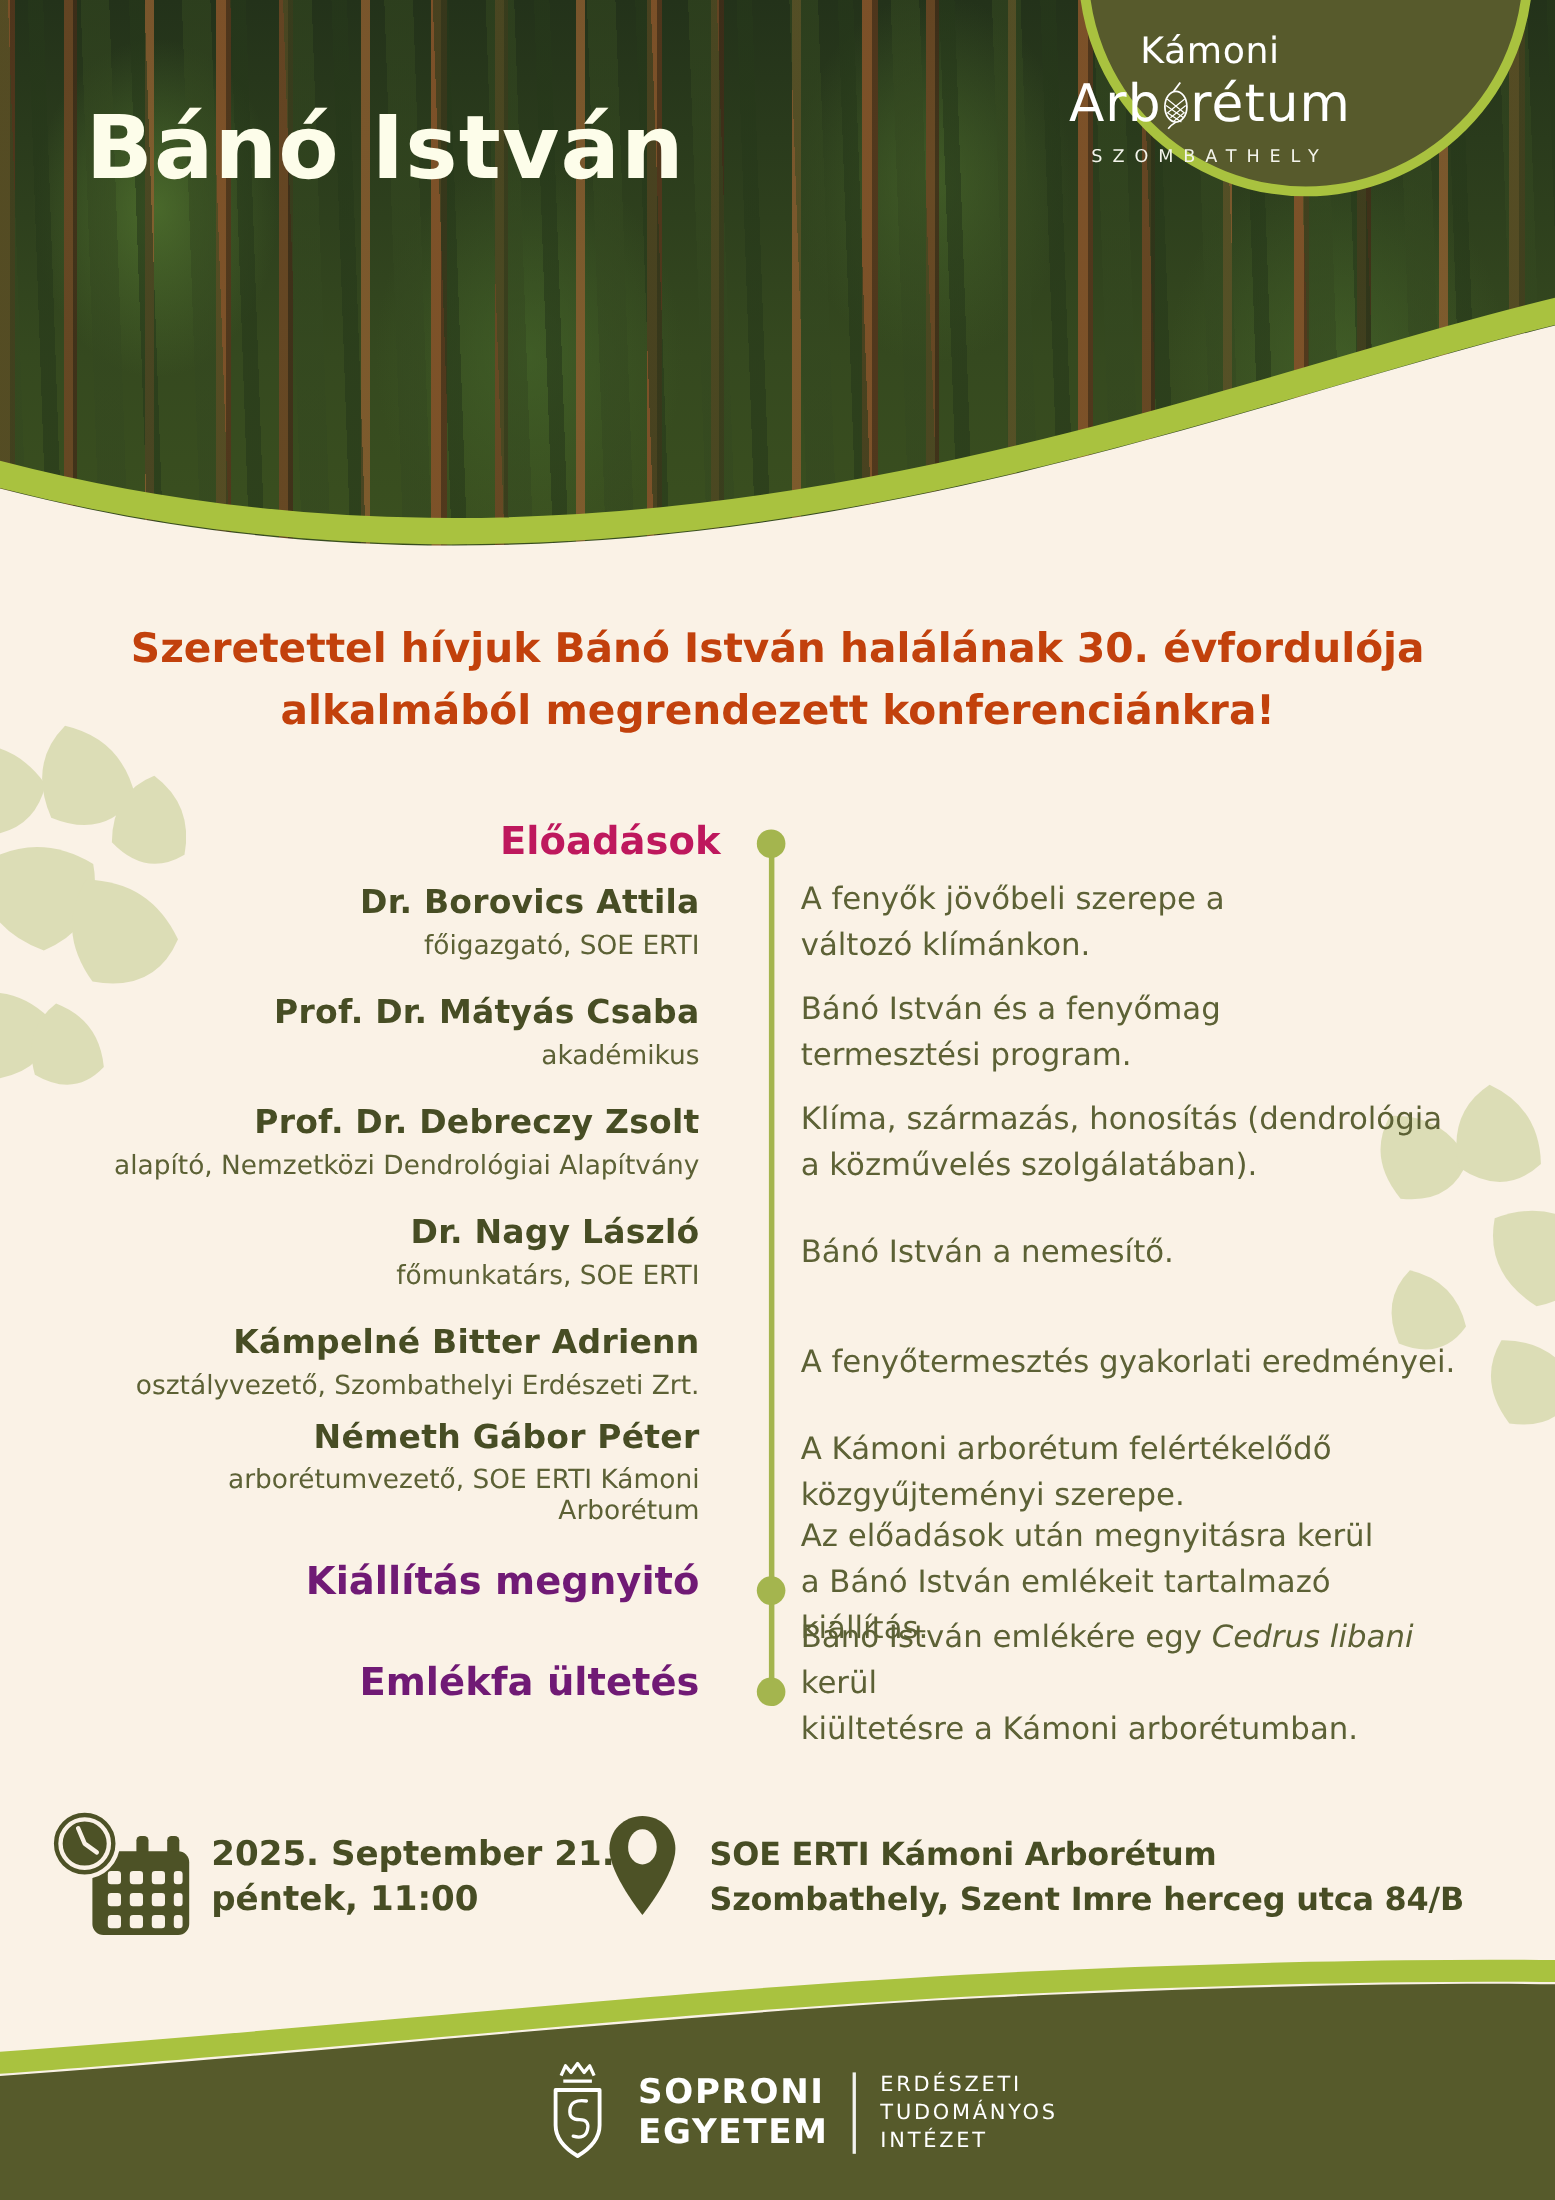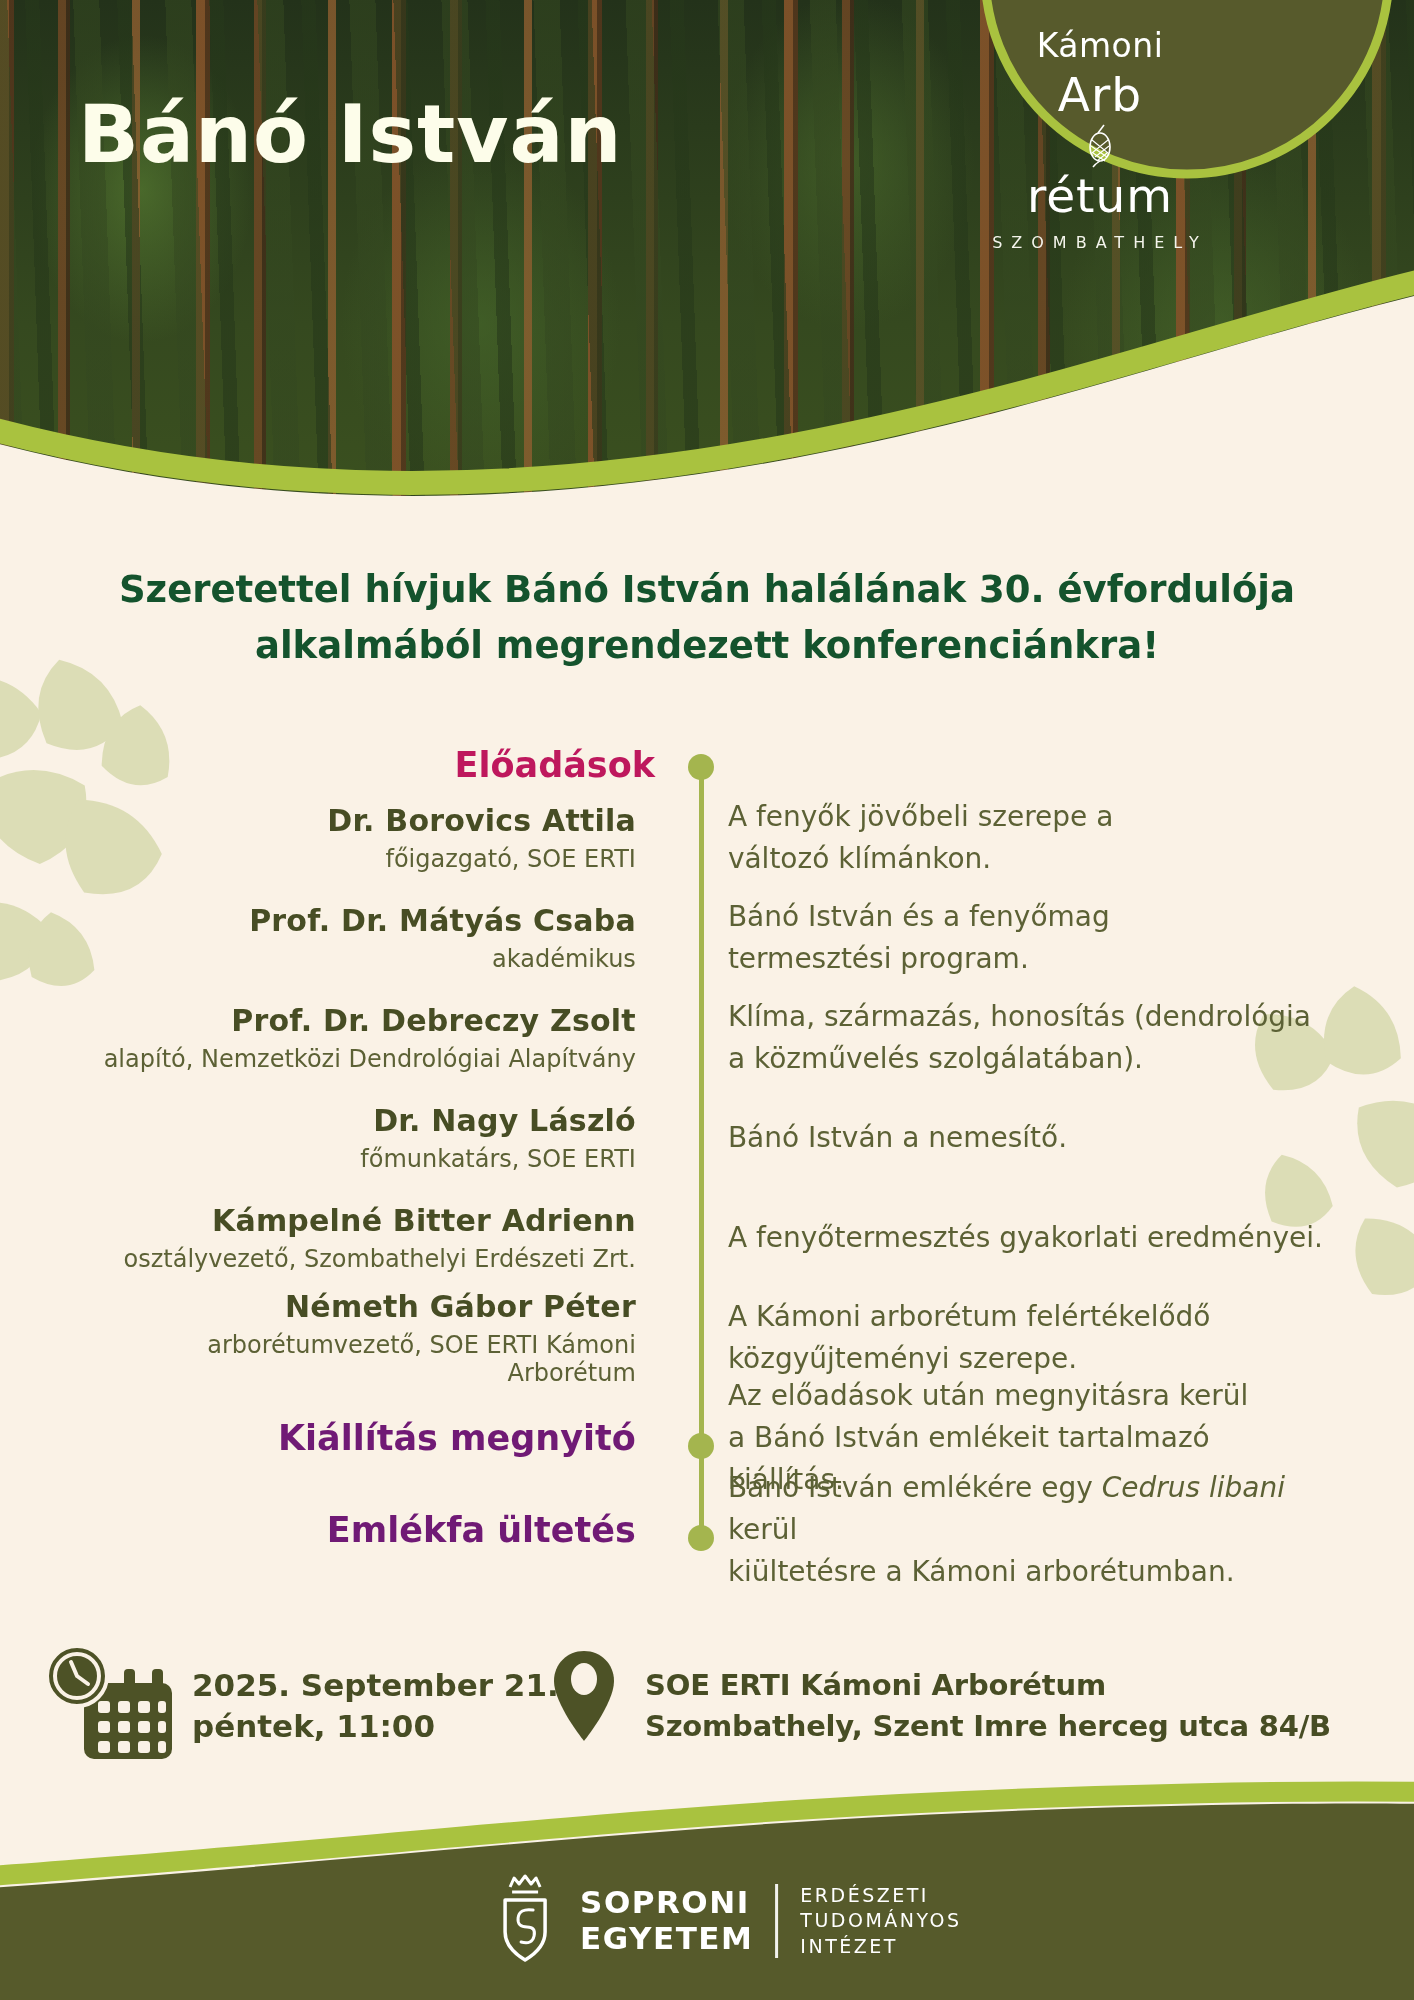--- a/index.html
+++ b/index.html
@@ -24,29 +24,29 @@
       radial-gradient(160px 220px at 10% 35%, rgba(92,132,52,.6), transparent 70%),
       radial-gradient(200px 260px at 34% 60%, rgba(72,108,44,.55), transparent 70%),
       radial-gradient(180px 240px at 60% 30%, rgba(84,120,48,.5), transparent 70%),
       radial-gradient(220px 280px at 86% 62%, rgba(76,112,46,.5), transparent 70%),
       linear-gradient(180deg, #23321a 0%, #35491f 60%, #3c521f 100%);
   }
   .hero-shapes { position:absolute; top:0; left:0; }
   .badge-text { position:absolute; left:950px; top:26px; width:300px; text-align:center; color:#ffffff; z-index:3; }
   .badge-city-top   { font-size:33px; font-weight:400; letter-spacing:.5px; }
   .badge-wordmark   { font-size:47px; font-weight:400; letter-spacing:1px; margin-top:2px;
-                      display:flex; align-items:center; justify-content:center;flex-direction:column; }
+                      display:flex; align-items:center; justify-content:center; }
   .badge-city-bottom{ font-size:16px; letter-spacing:9px; margin-top:10px; color:#f4f4ec; }
   .hero-title { position:absolute; left:78px; top:95px; z-index:3; line-height:1; }
   .hero-title-l1 { font-size:80px; font-weight:bold; color:#fdfdea; letter-spacing:1px; }
   .hero-title-l2 { font-size:72px; font-weight:bold; color:#eff3a2; letter-spacing:1px; margin-top:18px; }
 
   
   .intro { position:absolute; top:562px; left:0; width:1414px; text-align:center;
-    font-size:37px; font-weight:bold; color:#14532d; line-height:1.5; white-space:pre-line; }
+    font-size:37px; font-weight:bold; color:#c2410c; line-height:1.5; white-space:pre-line; }
 
   
   .program { position:absolute; top:740px; left:87px; width:1240px; }
   .timeline-line { position:absolute; left:612px; top:27px; width:5px; height:775px;
     background:#a4b54e; border-radius:3px; }
   .tdot { position:absolute; left:601px; width:26px; height:26px; border-radius:50%; background:#a4b54e; }
   .tdot-1 { top:14px; } .tdot-2 { top:693px; } .tdot-3 { top:785px; }
   .p-heading { width:568px; height:50px; line-height:50px; margin-bottom:4px;
     text-align:right; font-size:35px; font-weight:bold; color:#be185d; }
   .talk { display:flex; height:88px; margin-bottom:12px; }

